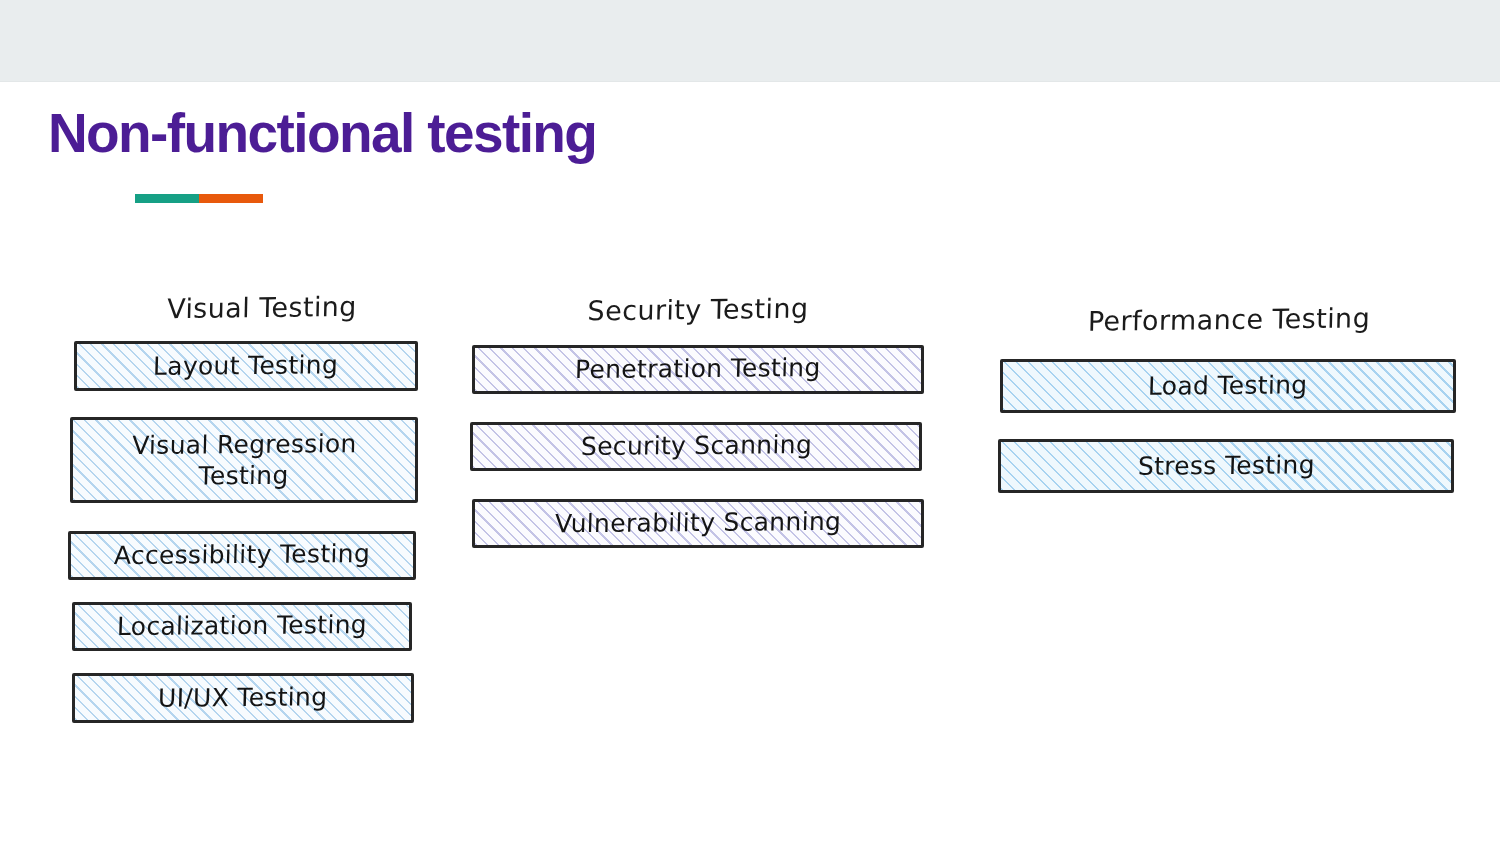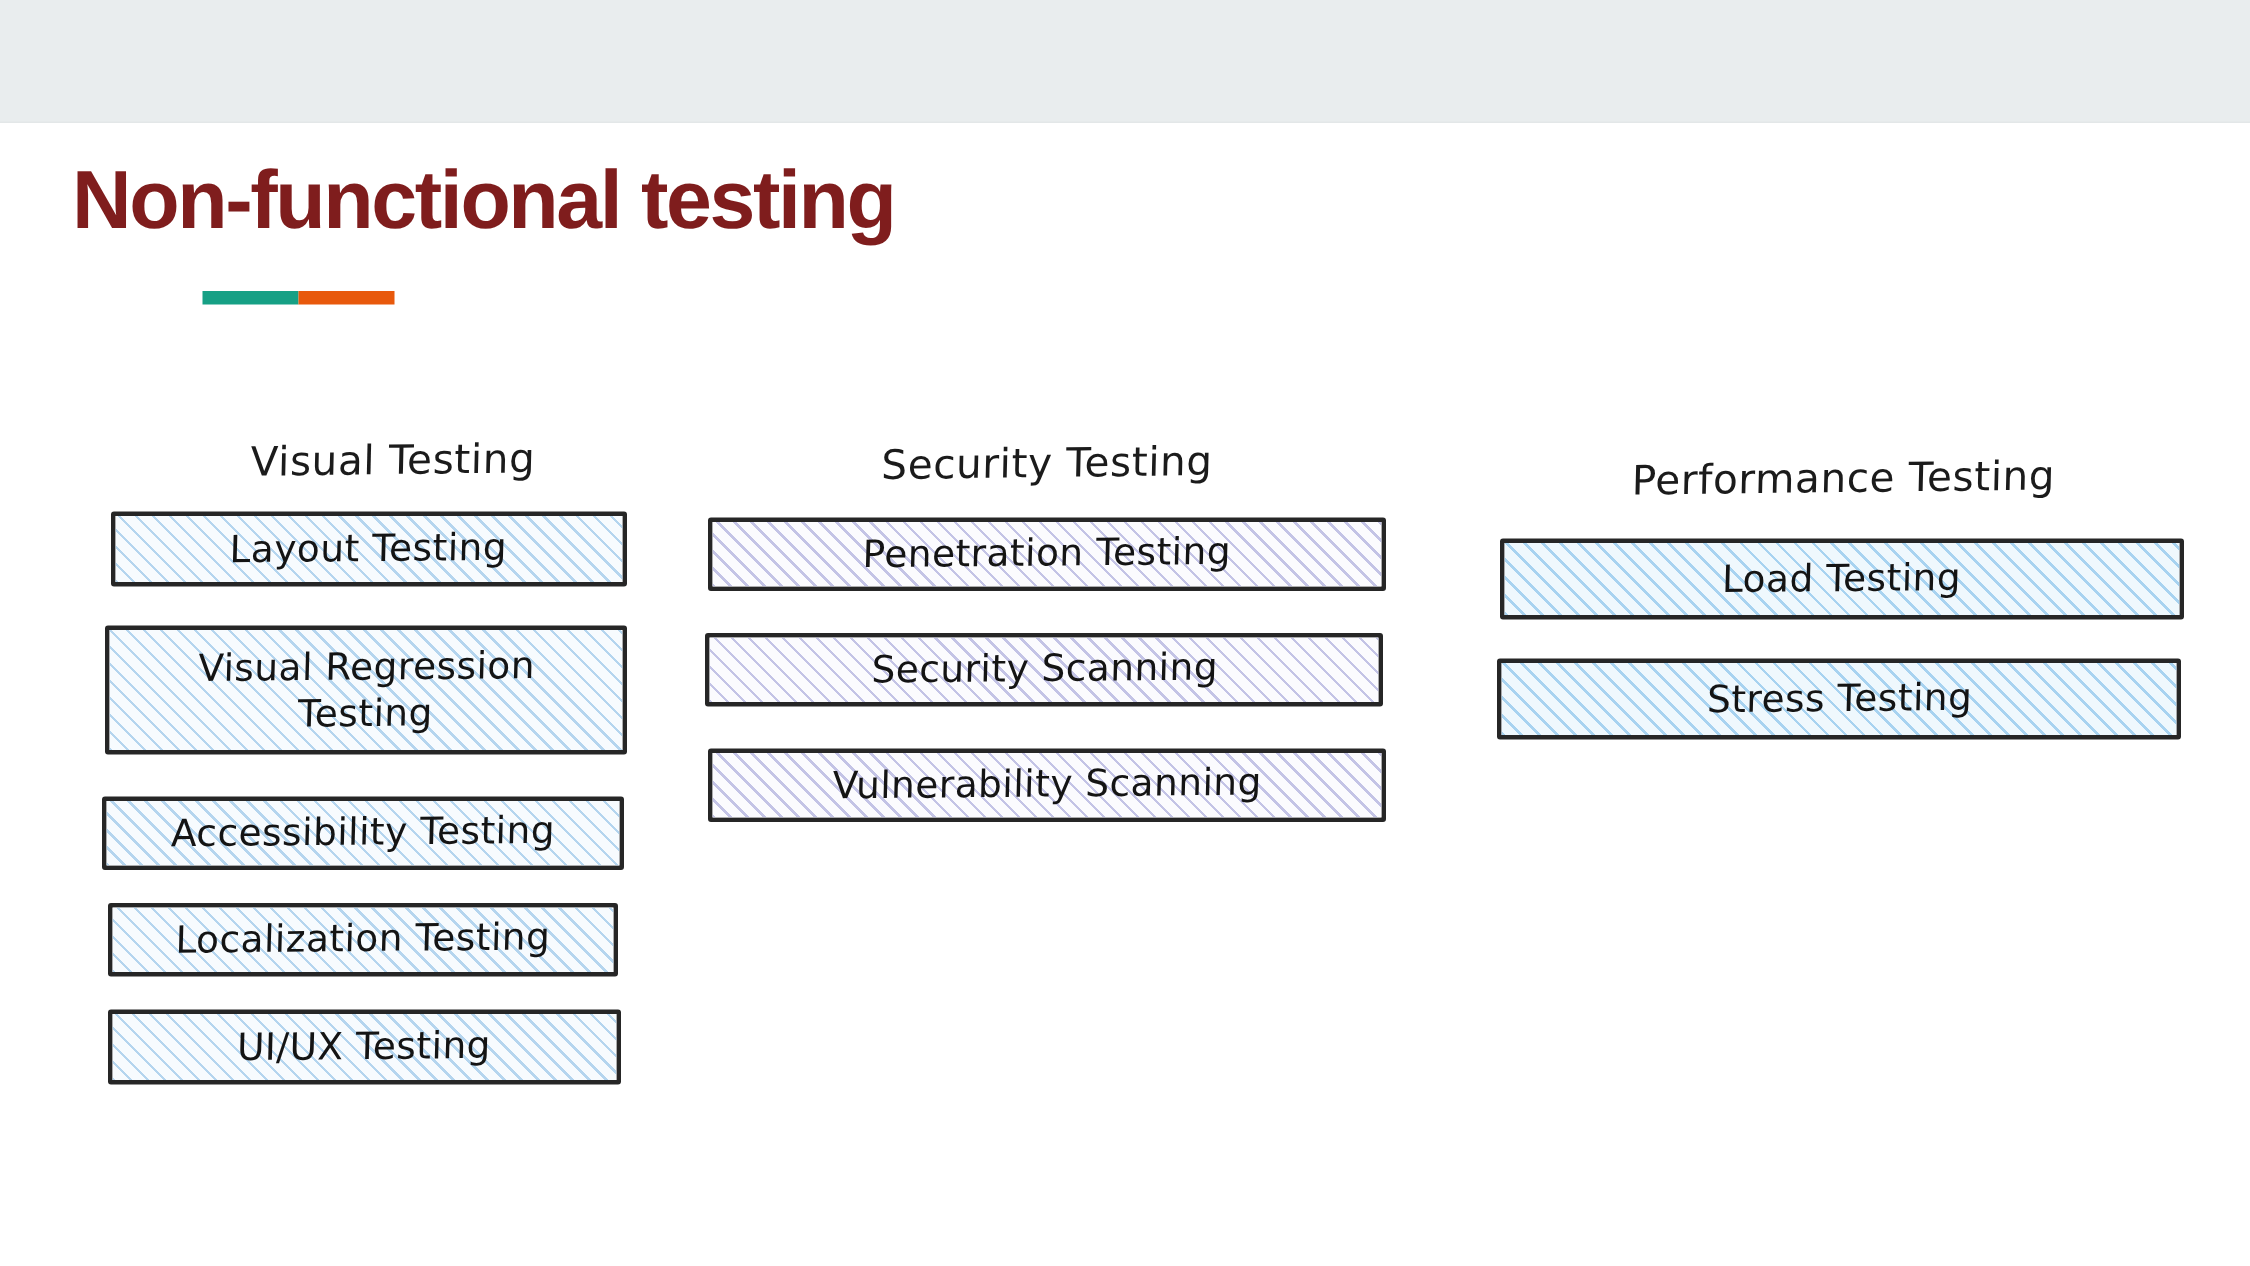--- a/index.html
+++ b/index.html
@@ -41,21 +41,21 @@
   
   .slide-title {
     position: absolute;
     left: 48px;
     top: 23px;
     margin: 0;
     font-family: "Liberation Sans", sans-serif;
     font-size: 55px;
     font-weight: 700;
     letter-spacing: -1.6px;
-    color: #7f1d1d;
+    color: #4c1d95;
     line-height: 1.05;
     white-space: nowrap;
   }
 
   .accent-rule {
     position: absolute;
     left: 135px;
     top: 112px;
     width: 128px;
     height: 9px;

